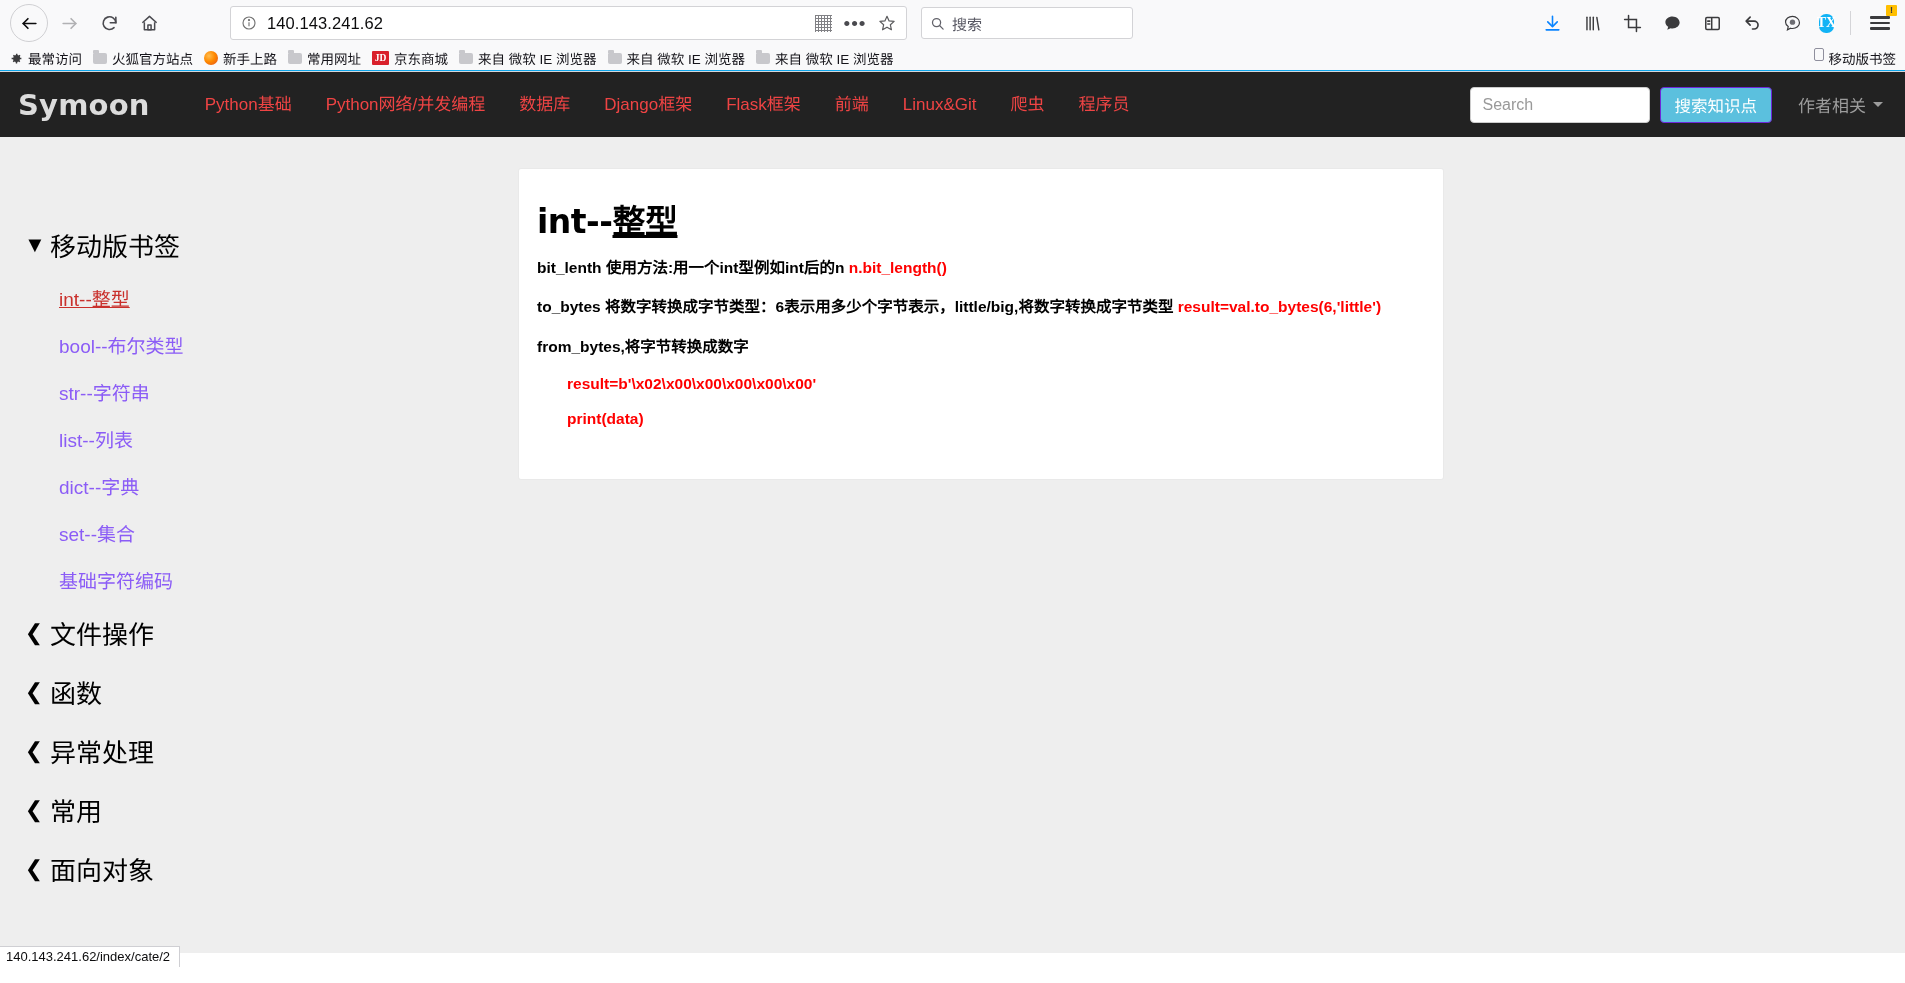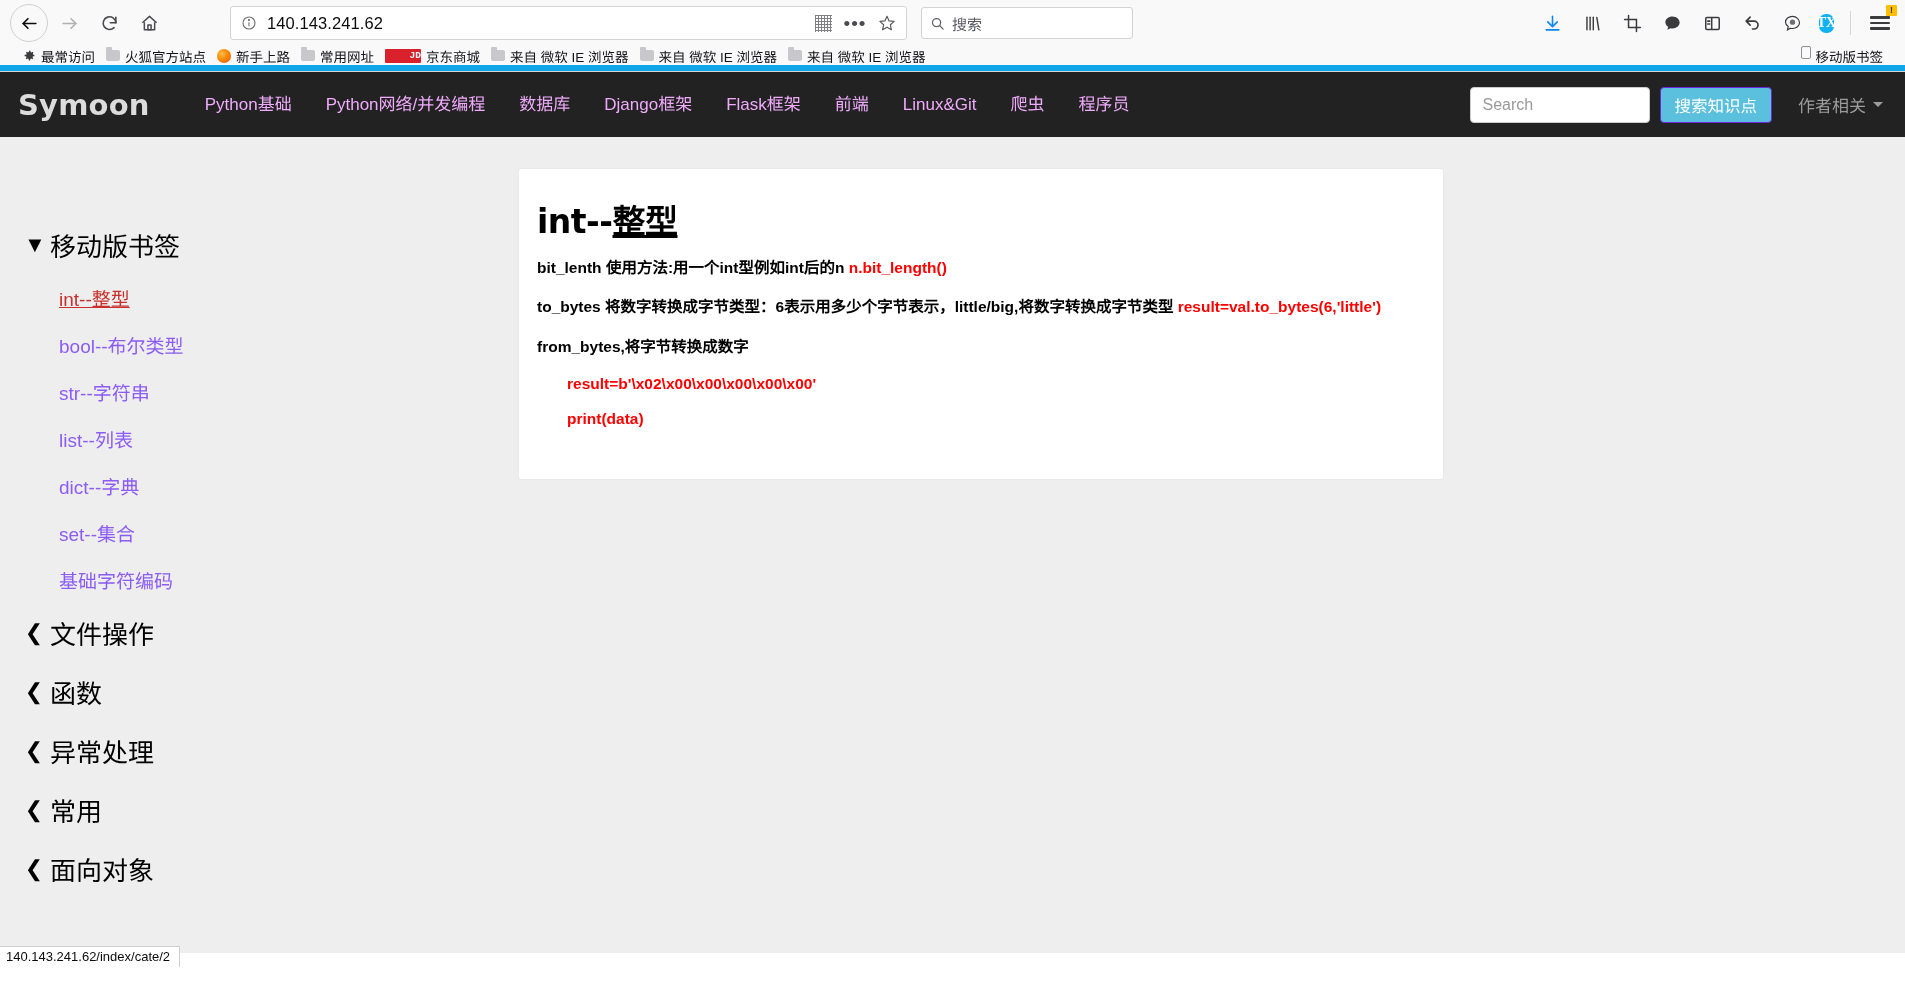--- a/index.html
+++ b/index.html
@@ -130,25 +130,25 @@
     font-size:9px; font-weight:bold;
     width:11px; height:11px; line-height:11px;
     text-align:center; border-radius:1px;
   }
 
   
   .bookmarks {
     display: flex;
     align-items: center;
     height: 25px;
-    padding: 0 18px;
+    padding: 0 5px;
     background: #f9f9fa;
     font-size: 13.5px;
     color: #0c0c0d;
-    border-bottom: 6px solid #0ea5e9;
+    border-bottom: 1px solid #0ea5e9;
   }
   .bm {
     display: flex; align-items: center; gap: 5px;
     padding: 2px 7px 2px 4px;
     cursor: pointer; white-space: nowrap;
   }
   .bm-label { font-size: 13.5px; color: #15141a; }
   .folder-ico {
     width: 14px; height: 11px;
     background: #c8c8cc;
@@ -163,24 +163,24 @@
   .gear-ico {
     width:14px; height:14px; flex:none;
     color:#3b3b3d; display:flex; align-items:center; justify-content:center;
   }
   .fox-ico {
     width:14px; height:14px; border-radius:50%;
     background: radial-gradient(circle at 35% 35%, #ffbd4f 0%, #ff8a00 45%, #e14d1a 100%);
     flex: none;
   }
   .jd-ico {
-    width:36px; height:14px; background:#d9202b; color:#fff;
-    font-size:9.5px; font-weight:bold; line-height:14px; text-align:right;
+    width:17px; height:14px; background:#d9202b; color:#fff;
+    font-size:9.5px; font-weight:bold; line-height:14px; text-align:center;
     border-radius:1px; flex:none;
-    font-family:Liberation Mono, monospace;
+    font-family:Liberation Serif, serif;
   }
   .bm-right { margin-left:auto; display:flex; gap:5px; padding-right:4px; }
   .mobile-ico {
     width:10px;height:13px;border:1.5px solid #8f8f9d;border-radius:2px;flex:none;
   }
 
   
   .site-nav {
     height: 65px;
     background: #222222;
@@ -192,21 +192,21 @@
     color: #dcdcdc;
     font-size: 29px;
     font-weight: bold;
     letter-spacing: .2px;
     margin-right: 38px;
     cursor: pointer;
     font-family: "DejaVu Sans", sans-serif;
   }
   .nav-links { display: flex; align-items: center; }
   .nav-link {
-    color: #f0abfc;
+    color: #ef4444;
     font-size: 17px;
     padding: 16px 17px;
     line-height: 50px;
     cursor: pointer;
     white-space: nowrap;
   }
   .nav-right {
     margin-left: auto;
     display: flex;
     align-items: center;

